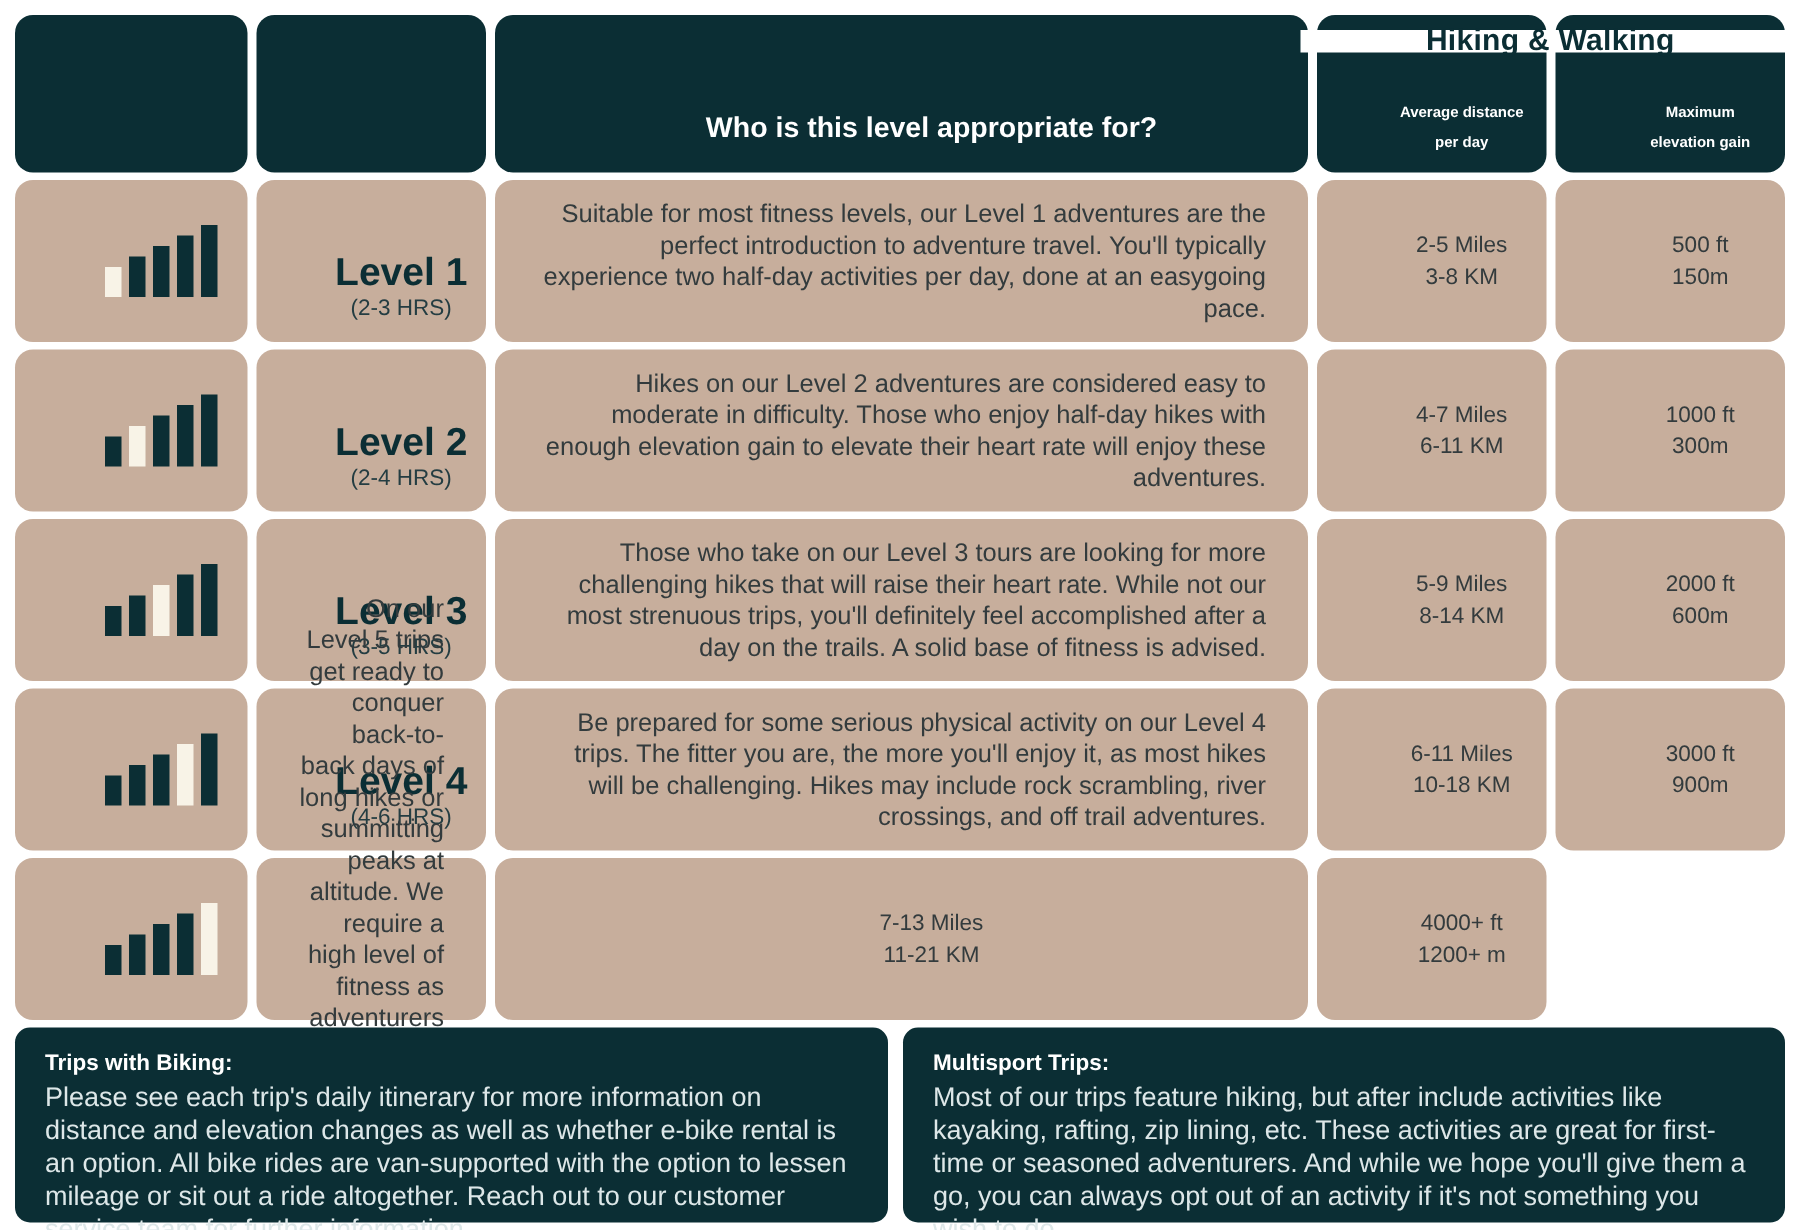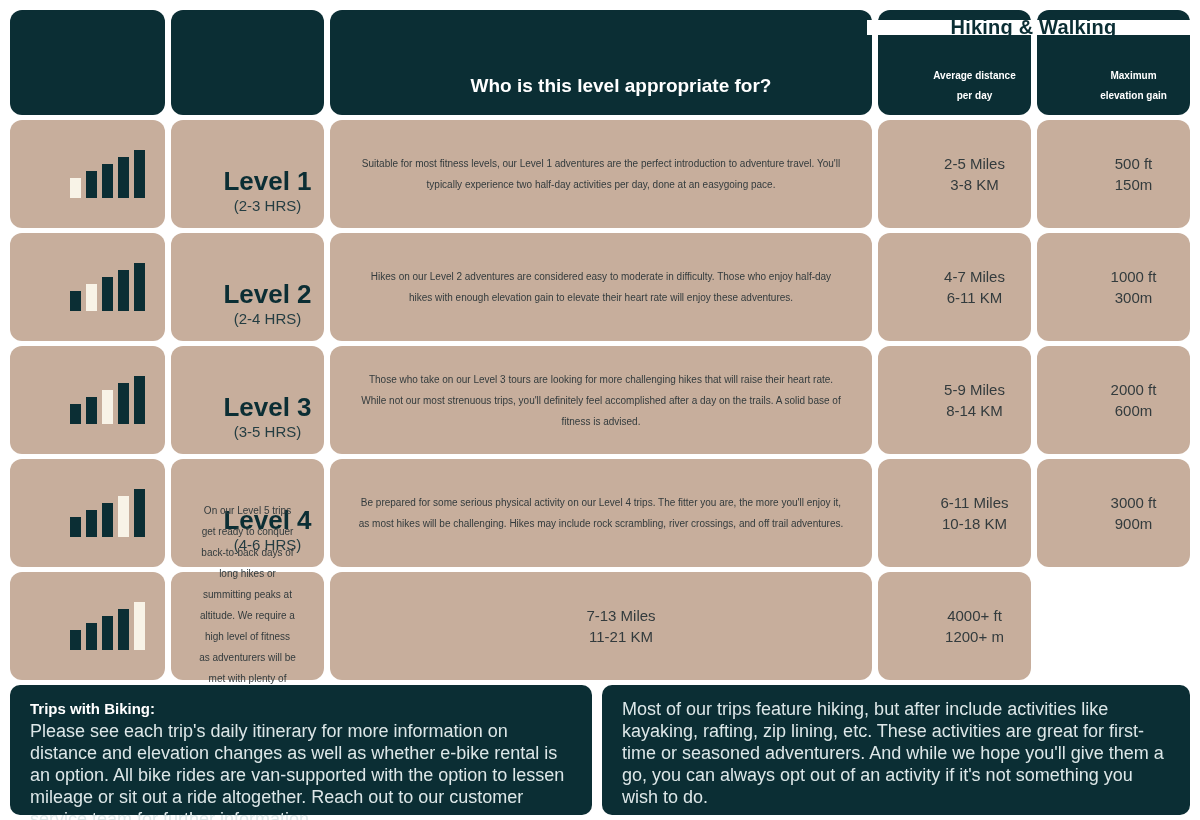--- a/index.html
+++ b/index.html
@@ -44,21 +44,21 @@
   .bar:nth-child(3){height:34px;}
   .bar:nth-child(4){height:41px;}
   .bar:nth-child(5){height:48px;}
   .bar.hl{background:var(--cream);}
 
   .level-cell{display:flex;flex-direction:column;align-items:center;justify-content:center;}
   .level-name{color:var(--dark);font-weight:bold;font-size:26px;line-height:28px;margin-top:32px;}
   .level-hours{color:#243d42;font-size:15px;margin-top:2px;}
 
   .desc-cell{display:flex;align-items:center;justify-content:center;padding:8px 28px;}
-  .desc-cell p{color:var(--body-text);font-size:10px;line-height:21px;text-align:center;}
+  .desc-cell p{color:var(--body-text);font-size:17px;line-height:21px;text-align:right;}
 
   .val-cell{display:flex;flex-direction:column;align-items:center;justify-content:center;}
   .val-cell .v{color:var(--body-text);font-size:15px;line-height:21px;text-align:center;}
 
   
   .footer{
     position:absolute;top:685px;height:130px;border-radius:10px;
     background:var(--dark);padding:13px 20px 12px 20px;
   }
   .footer.left{left:10px;width:582px;}
@@ -210,15 +210,16 @@
 
   <div class="band">
     <span>Hiking &amp; Walking</span>
   </div>
 
   <div class="footer left">
     <h3>Trips with Biking:</h3>
     <p>Please see each trip's daily itinerary for more information on distance and elevation changes as well as whether e-bike rental is an option. All bike rides are van-supported with the option to lessen mileage or sit out a ride altogether. Reach out to our customer service team for further information.</p>
   </div>
   <div class="footer right">
+    <h3>Multisport Trips:</h3>
     <p>Most of our trips feature hiking, but after include activities like kayaking, rafting, zip lining, etc. These activities are great for first-time or seasoned adventurers. And while we hope you'll give them a go, you can always opt out of an activity if it's not something you wish to do.</p>
   </div>
 </div>
 
 </body></html>

